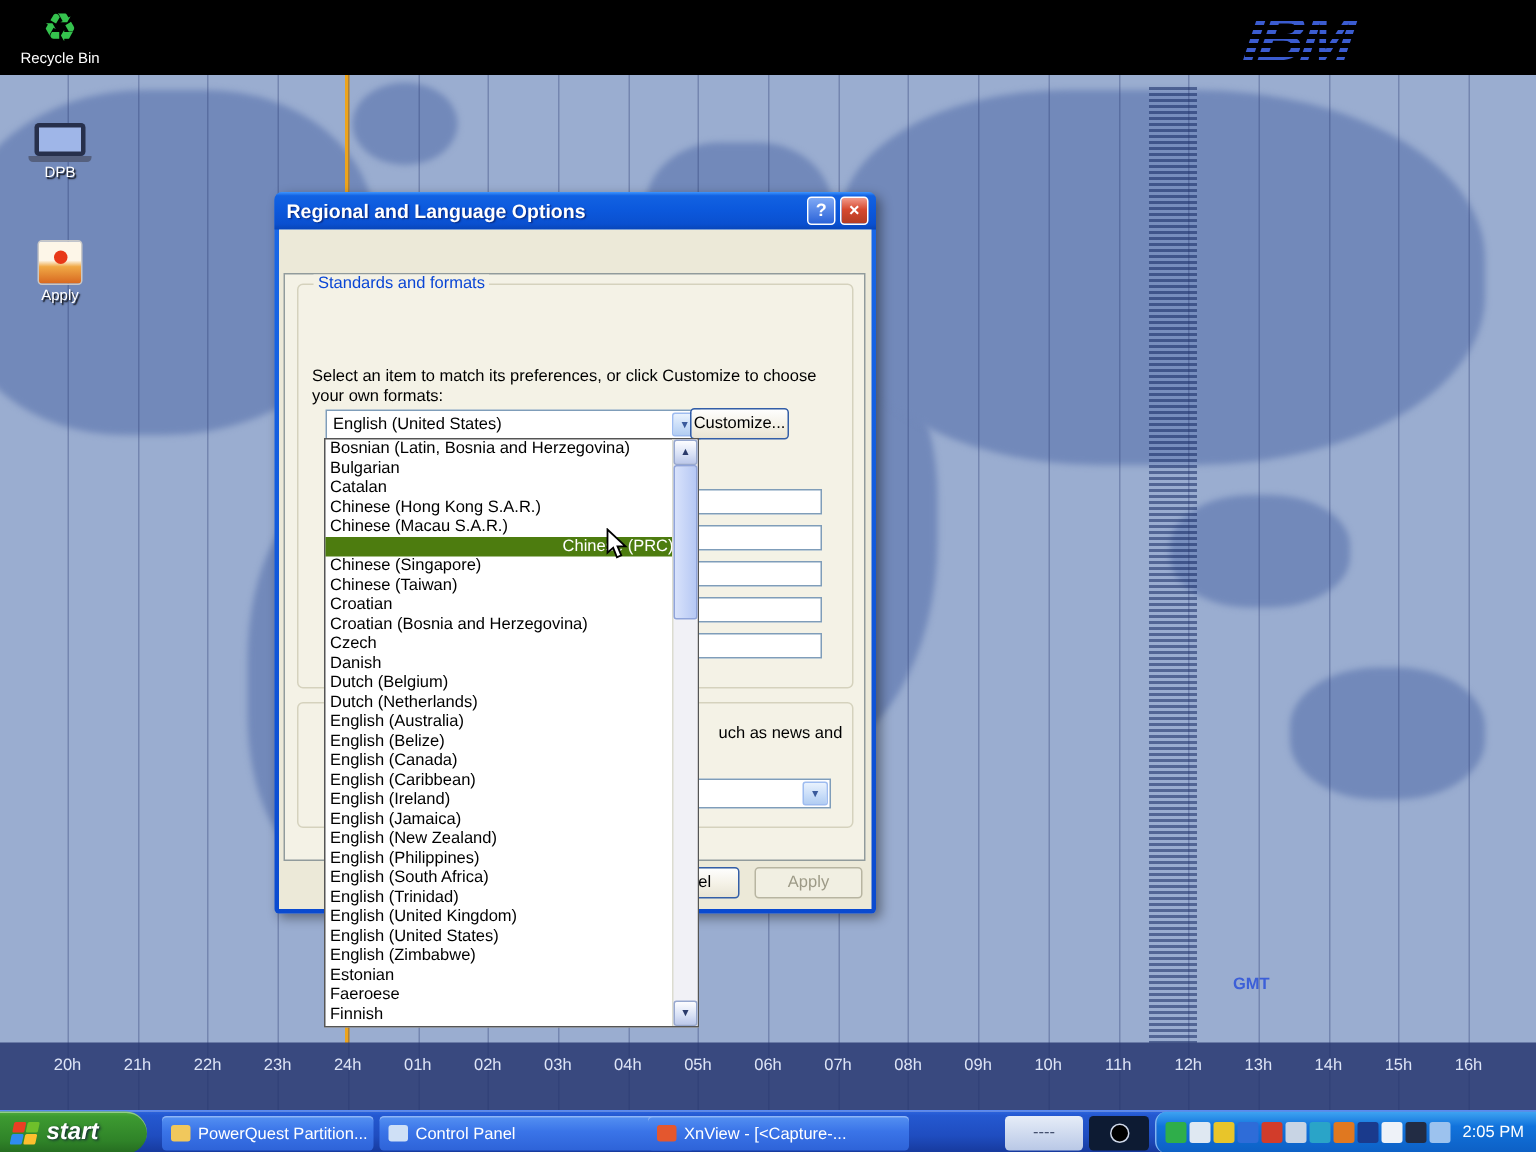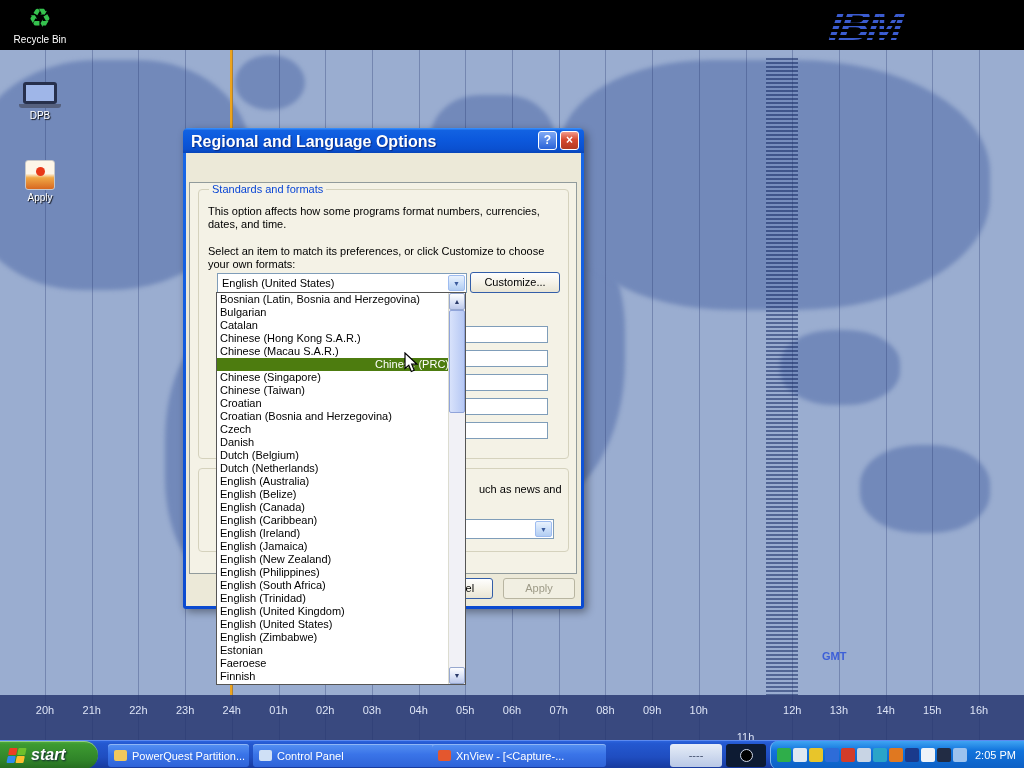--- a/index.html
+++ b/index.html
@@ -33,21 +33,21 @@
   .xnv { width:30px; height:30px; margin:0 auto; border:1px solid #c8c8c8; border-radius:3px; position:relative;
          background:linear-gradient(#fdf6e8 45%, #f0a845 60%, #d86820); }
   .xnv .sun { position:absolute; left:10px; top:6px; width:9px; height:9px; border-radius:50%; background:#e83818; }
 
   
   .dialog { position:absolute; left:183px; top:128px; width:401px; height:481px; z-index:10;
             background:linear-gradient(#1868e8,#0a4ad0); border-radius:6px 6px 3px 3px;
             box-shadow:3px 3px 8px rgba(0,0,0,.4); font-size:11px; }
   .titlebar { position:absolute; left:0; top:0; right:0; height:25px; border-radius:5px 5px 0 0;
               background:linear-gradient(180deg,#3d95ff 0%,#1262e2 10%,#0c59dd 45%,#0a50d0 85%,#0845b8 100%); }
-  .title-text { position:absolute; left:8px; top:5px; color:#fff; font-size:16px; font-weight:bold; text-shadow:1px 1px 1px #0a2a80; }
+  .title-text { position:absolute; left:8px; top:5px; color:#fff; font-size:13px; font-weight:bold; text-shadow:1px 1px 1px #0a2a80; }
   .tb-btn { position:absolute; top:3px; width:19px; height:19px; border:1px solid #fff; border-radius:3px;
             color:#fff; font-size:12px; font-weight:bold; text-align:center; line-height:17px; }
   .help-btn { right:27px; background:linear-gradient(#7fa9f5,#2b63d8); }
   .close-btn { right:5px; background:linear-gradient(#f29a8a,#d6492f 45%,#b33b22); }
   .dialog-face { position:absolute; left:3px; right:3px; top:25px; bottom:3px; background:#ece9d8; }
 
   .tabs { position:absolute; left:7px; top:34px; display:flex; align-items:flex-end; gap:1px; z-index:3; }
   .tab { border:1px solid #919b9c; border-bottom:none; border-radius:3px 3px 0 0; padding:0 7px;
          height:18px; line-height:17px; background:linear-gradient(#fcfbf6,#ece9d8); }
   .tab.active { height:21px; line-height:19px; background:#f4f2e6; border-top:2px solid #f0a048; position:relative; z-index:4; }
@@ -146,21 +146,21 @@
       <div class="hour-label" style="left: 512px;">06h</div>
       <div class="tz-line" style="left: 558.7px;"></div>
       <div class="hour-label" style="left: 558.7px;">07h</div>
       <div class="tz-line" style="left: 605.4px;"></div>
       <div class="hour-label" style="left: 605.4px;">08h</div>
       <div class="tz-line" style="left: 652.1px;"></div>
       <div class="hour-label" style="left: 652.1px;">09h</div>
       <div class="tz-line" style="left: 698.8px;"></div>
       <div class="hour-label" style="left: 698.8px;">10h</div>
       <div class="tz-line" style="left: 745.5px;"></div>
-      <div class="hour-label" style="left: 745.5px; margin-top: 27px;">11h</div>
+      <div class="hour-label" style="left: 745.5px;">11h</div>
       <div class="tz-line" style="left: 792.2px;"></div>
       <div class="hour-label" style="left: 792.2px;">12h</div>
       <div class="tz-line" style="left: 838.9px;"></div>
       <div class="hour-label" style="left: 838.9px;">13h</div>
       <div class="tz-line" style="left: 885.6px;"></div>
       <div class="hour-label" style="left: 885.6px;">14h</div>
       <div class="tz-line" style="left: 932.3px;"></div>
       <div class="hour-label" style="left: 932.3px;">15h</div>
       <div class="tz-line" style="left: 979px;"></div>
       <div class="hour-label" style="left: 979px;">16h</div>
@@ -199,28 +199,27 @@
     <span class="tb-btn close-btn">×</span>
   </div>
   <div class="dialog-face"></div>
 
 
   <div class="panel">
 
     <div class="groupbox" style="left:8px;top:6px;width:371px;height:270px;">
       <span class="cap">Standards and formats</span>
     </div>
-    <div class="ptext" style="left:18px;top:22px;width:335px;">This option affects how some programs format numbers, currencies, dates, and time.</div>
     <div class="ptext" style="left:18px;top:62px;width:348px;">Select an item to match its preferences, or click Customize to choose your own formats:</div>
 
     <div class="combo" style="left:27px;top:90px;width:250px;height:20px;">
       <span>English (United States)</span>
       <span class="combo-arrow">▼</span>
     </div>
-    <div class="xp-btn" style="left:280px;top:89px;width:90px;height:21px;">Customize...</div>
+    <div class="xp-btn" style="left:270px;top:89px;width:66px;height:21px;">Customize...</div>
 
     <div class="field" style="left:111px;top:143px;width:247px;"></div>
     <div class="field" style="left:111px;top:167px;width:247px;"></div>
     <div class="field" style="left:111px;top:191px;width:247px;"></div>
     <div class="field" style="left:111px;top:215px;width:247px;"></div>
     <div class="field" style="left:111px;top:239px;width:247px;"></div>
 
     <div class="groupbox" style="left:8px;top:285px;width:371px;height:84px;"></div>
     <div class="ptext" style="left:289px;top:300px;">uch as news and</div>
     <div class="combo" style="left:27px;top:336px;width:337px;height:20px;">

